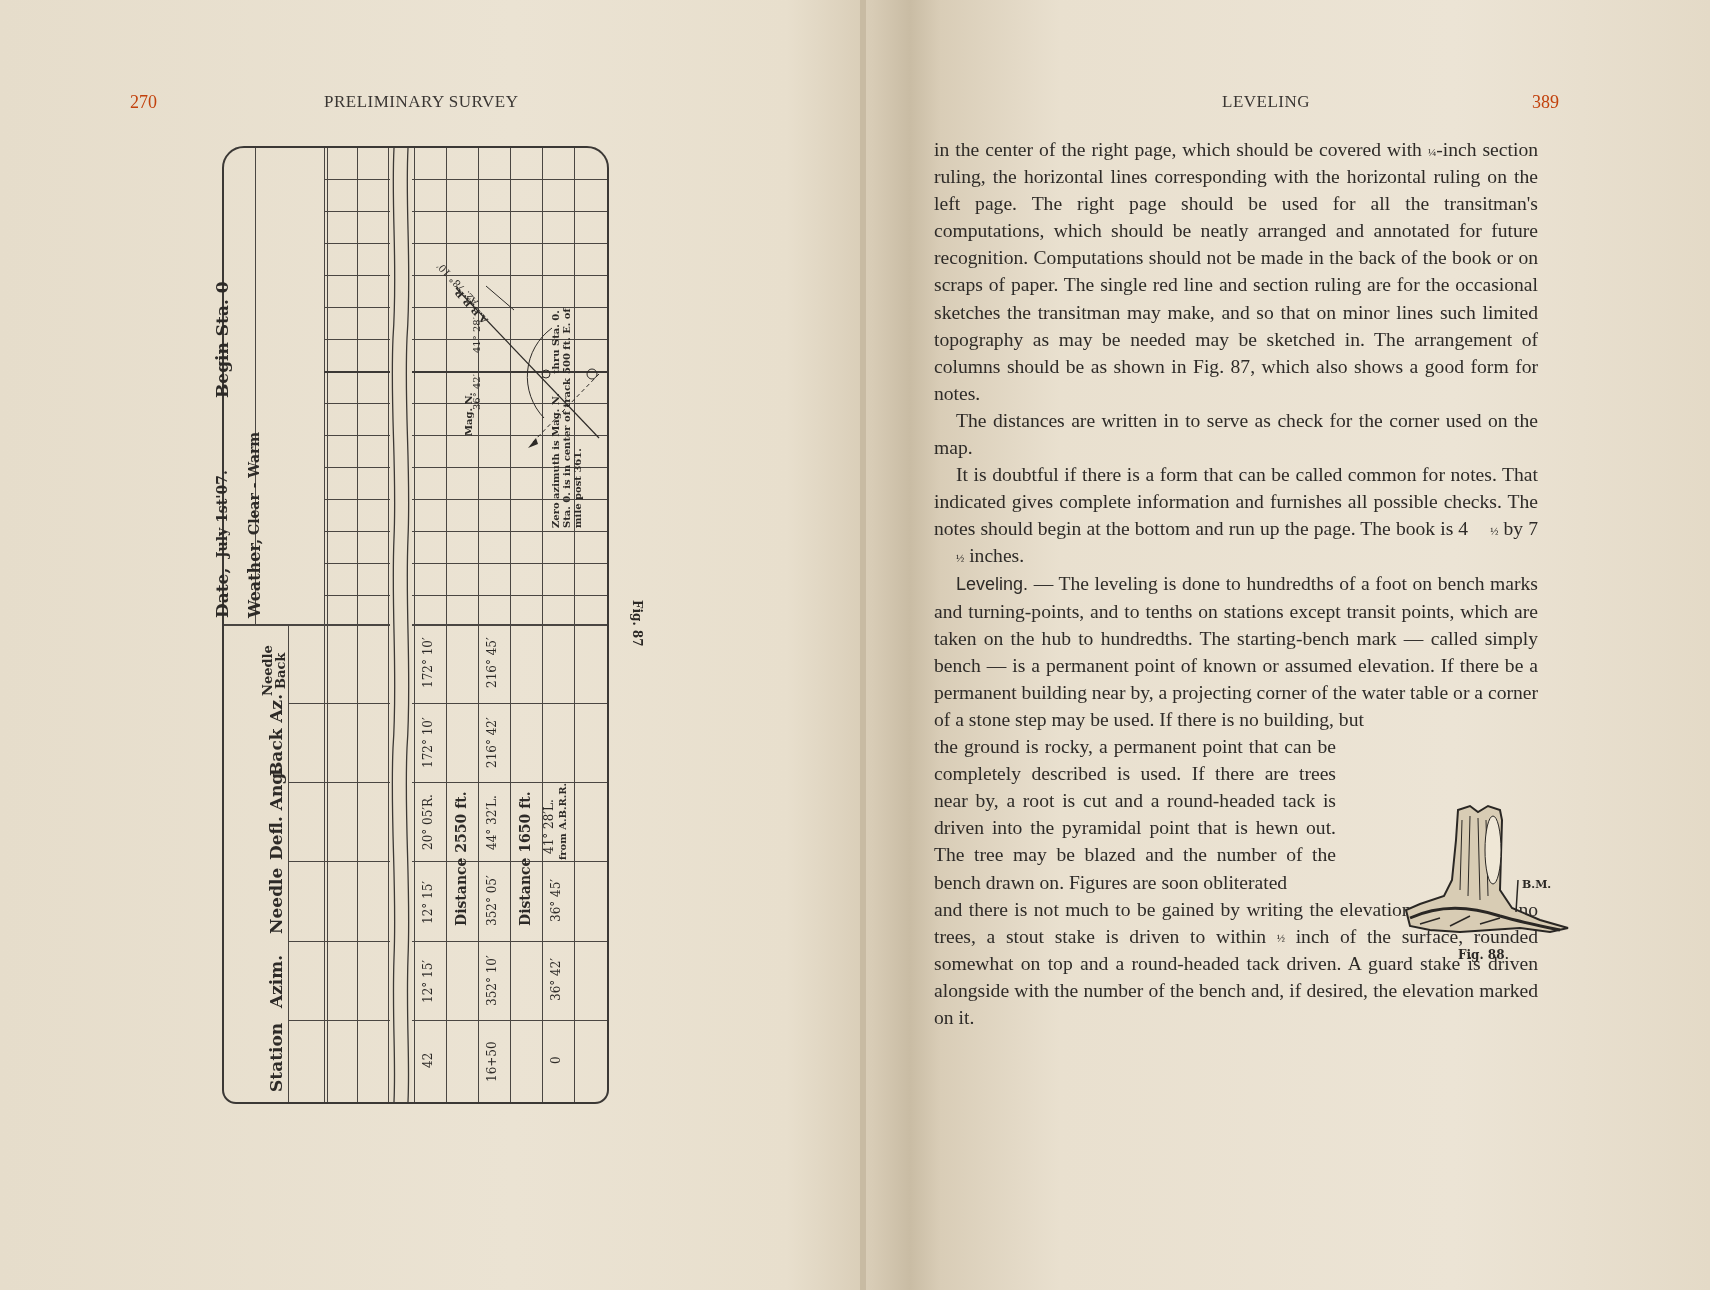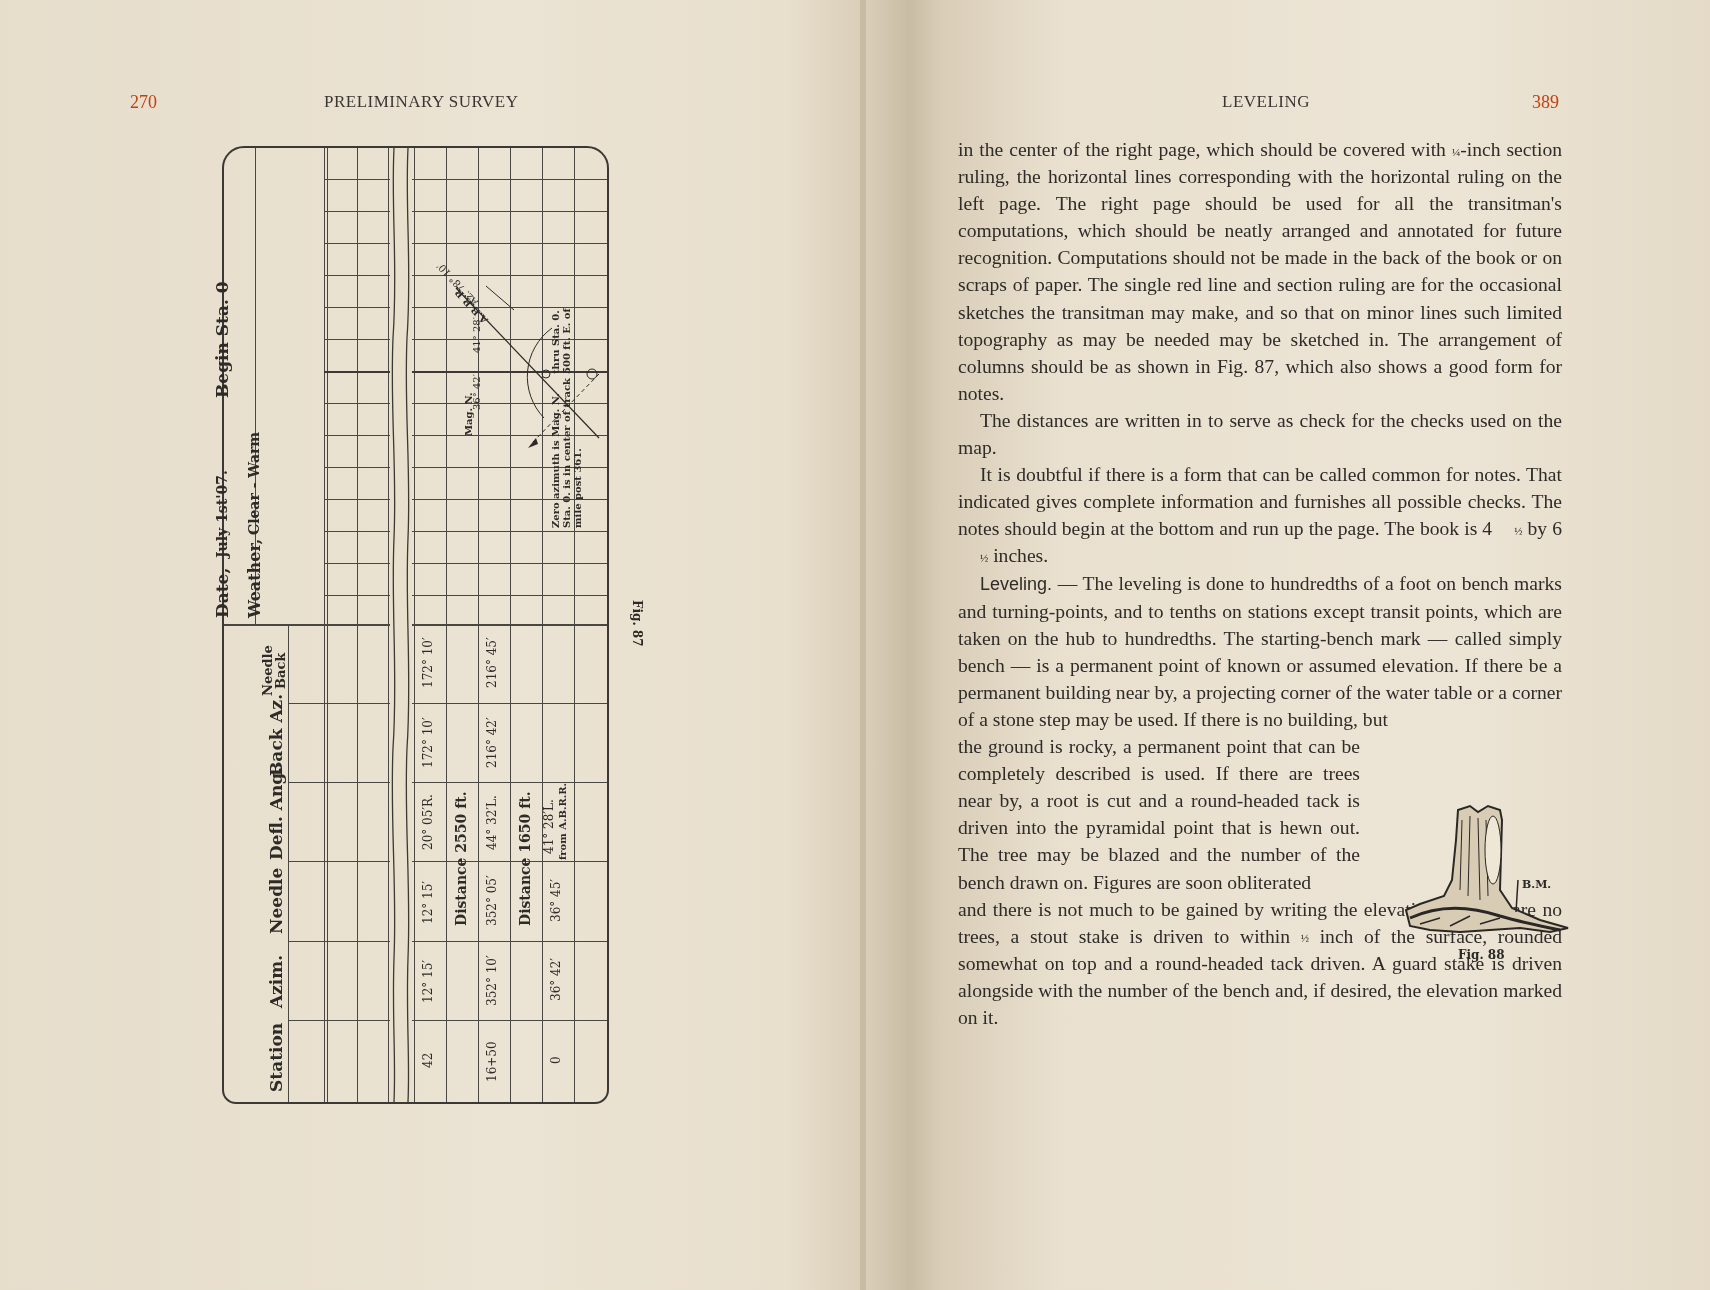--- a/index.html
+++ b/index.html
@@ -23,21 +23,21 @@
   .vtxt{position:absolute;transform-origin:0 0;transform:rotate(-90deg);white-space:nowrap;
         font-family:"DejaVu Serif",serif;color:#2d2a27;}
   .hdr{font-size:17px;font-weight:bold;}
   .cell{font-size:12px;}
   .small{font-size:10px;}
   .ragged{position:absolute;left:166px;top:0;width:22px;height:954px;}
   .fig-label{position:absolute;font-family:"DejaVu Serif",serif;font-weight:bold;font-size:12px;
              transform:rotate(90deg);transform-origin:0 0;}
 
   
-  .body-text{position:absolute;left:958px;top:136px;width:604px;font-size:19.6px;line-height:27.1px;
+  .body-text{position:absolute;left:934px;top:136px;width:604px;font-size:19.6px;line-height:27.1px;
              text-align:justify;color:#2e2b28;}
   .body-text p{margin:0;}
   .indent{text-indent:22px;}
   .bold{font-family:"Liberation Sans","DejaVu Sans",sans-serif;font-weight:normal;font-size:18px;}
   .narrow{width:402px;}
   .tree{position:absolute;left:1400px;top:800px;width:170px;height:150px;}
   .fig88{position:absolute;left:1458px;top:948px;font-family:"DejaVu Serif",serif;font-weight:bold;font-size:12px;}
   .bm{position:absolute;left:1522px;top:878px;font-family:"DejaVu Serif",serif;font-weight:bold;font-size:11px;}
   .frac{display:inline-block;font-size:11px;line-height:10px;vertical-align:middle;text-align:center;}
 </style>
@@ -157,22 +157,22 @@
 
   <span class="fig-label" style="left:644px;top:600px;">Fig. 87</span>
 </div>
 
 <div class="page right-page"></div>
 <div class="running-head" style="left:1222px;">LEVELING</div>
 <div class="folio" style="left:1532px;">389</div>
 
 <div class="body-text">
   <p><span>in the center of the right page, which should be covered with </span><span class="frac">¼</span><span>-inch section ruling, the horizontal lines corresponding with the horizontal ruling on the left page.  The right page should be used for all the transitman's computations, which should be neatly arranged and annotated for future recognition.  Computations should not be made in the back of the book or on scraps of paper.  The single red line and section ruling are for the occasional sketches the transitman may make, and so that on minor lines such limited topography as may be needed may be sketched in.  The arrangement of columns should be as shown in Fig. 87, which also shows a good form for notes.</span></p>
-  <p class="indent">The distances are written in to serve as check for the checks used on the map.</p>
-  <p class="indent"><span>It is doubtful if there is a form that can be called common for notes.  That indicated gives complete information and furnishes all possible checks.  The notes should begin at the bottom and run up the page.  The book is 4</span><span class="frac">½</span><span> by 6</span><span class="frac">½</span><span> inches.</span></p>
+  <p class="indent">The distances are written in to serve as check for the corner used on the map.</p>
+  <p class="indent"><span>It is doubtful if there is a form that can be called common for notes.  That indicated gives complete information and furnishes all possible checks.  The notes should begin at the bottom and run up the page.  The book is 4</span><span class="frac">½</span><span> by 7</span><span class="frac">½</span><span> inches.</span></p>
   <p class="indent"><span class="bold">Leveling.</span><span> — The leveling is done to hundredths of a foot on bench marks and turning-points, and to tenths on stations except transit points, which are taken on the hub to hundredths.  The starting-bench mark — called simply bench — is a permanent point of known or assumed elevation.  If there be a permanent building near by, a projecting corner of the water table or a corner of a stone step may be used.  If there is no building, but</span></p>
   <p class="narrow">the ground is rocky, a permanent point that can be completely described is used. If there are trees near by, a root is cut and a round-headed tack is driven into the pyramidal point that is hewn out.  The tree may be blazed and the number of the bench drawn on.  Figures are soon obliterated</p>
   <p><span>and there is not much to be gained by writing the elevation. If there are no trees, a stout stake is driven to within </span><span class="frac">½</span><span> inch of the surface, rounded somewhat on top and a round-headed tack driven.  A guard stake is driven alongside with the number of the bench and, if desired, the elevation marked on it.</span></p>
 </div>
 
 <svg class="tree" viewBox="0 0 170 150">
   <path d="M58 10 L70 6 L78 12 L88 6 L100 10 L102 20 L100 90 L112 108 L140 120 L168 128 L150 132 L120 128 L90 130 L60 132 L30 130 L10 126 L6 110 L20 104 L44 96 L52 80 L56 40 Z" fill="#d8ccb4" stroke="#2a2724" stroke-width="2"></path>
   <path d="M62 20 L60 90 M70 16 L68 96 M78 18 L80 100 M86 20 L88 96" stroke="#2a2724" stroke-width="1"></path>
   <ellipse cx="93" cy="50" rx="8" ry="34" fill="#efe7d6" stroke="#2a2724"></ellipse>
   <path d="M10 118 C40 104 70 106 100 116 C120 122 140 126 160 130" fill="none" stroke="#2a2724" stroke-width="3"></path>

